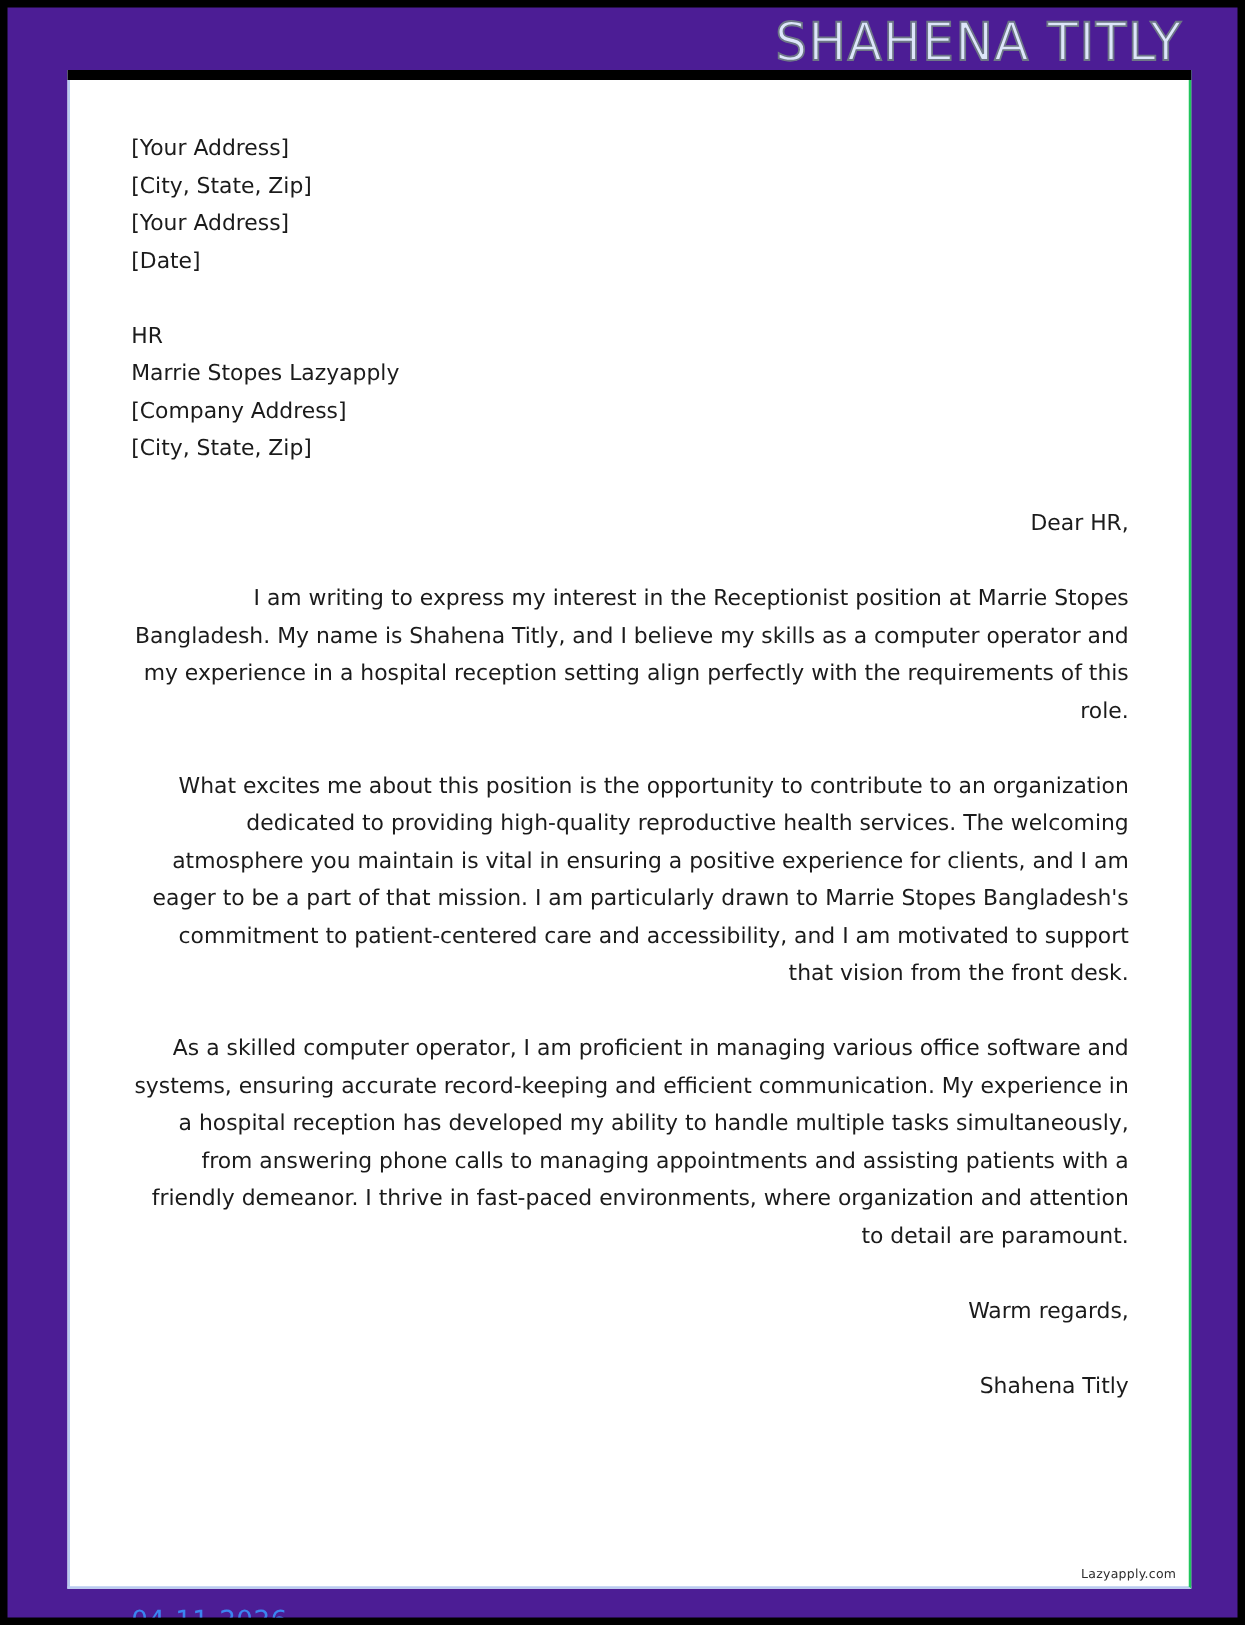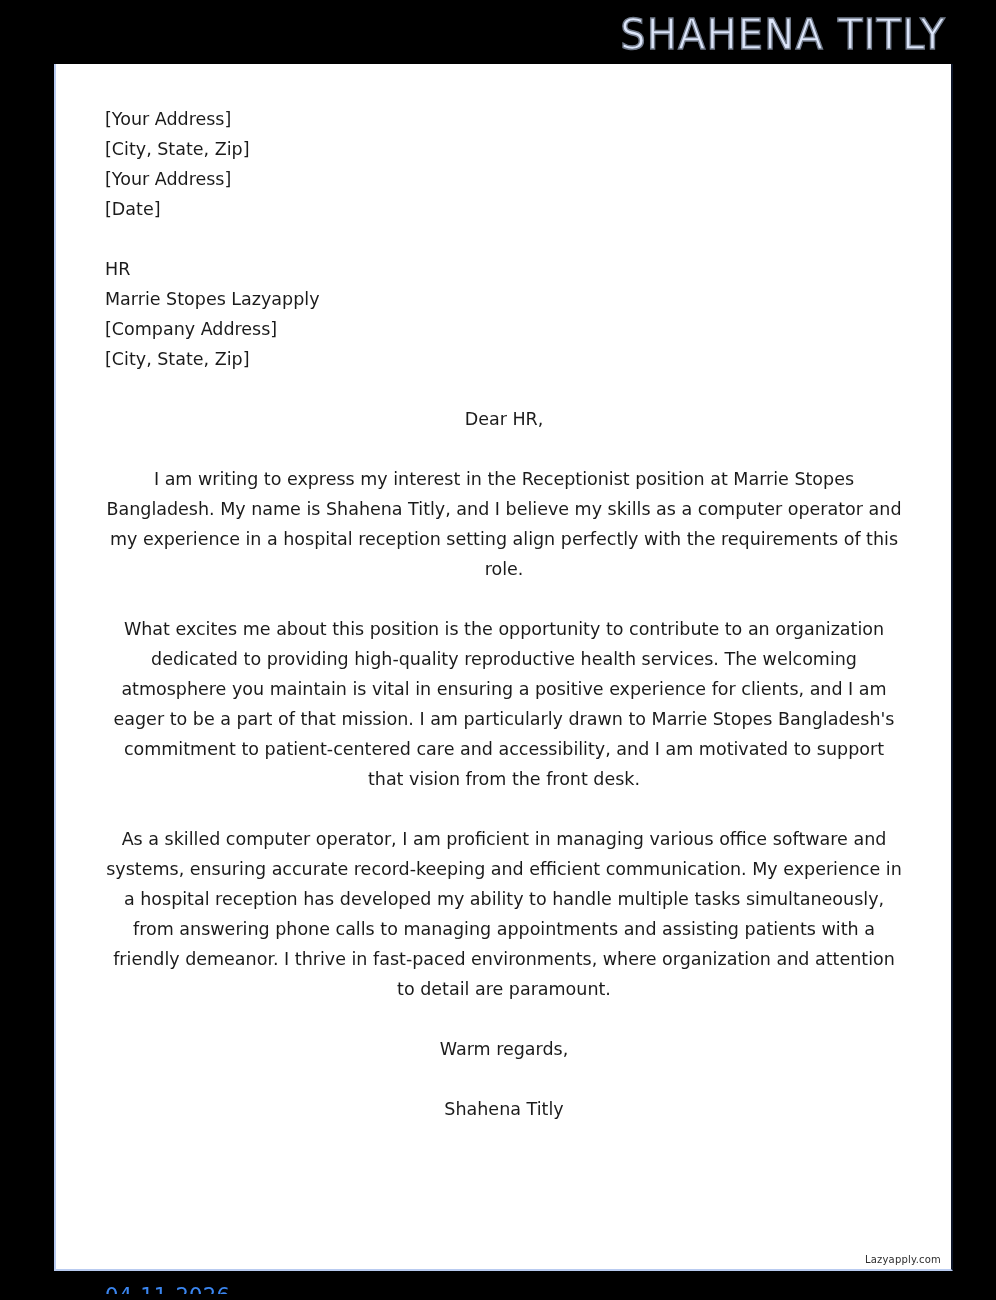--- a/index.html
+++ b/index.html
@@ -15,21 +15,21 @@
     position: relative;
   }
 
   
   #frame {
     position: absolute;
     left: 0; top: 0;
     width: 996px; height: 1300px;
     box-sizing: border-box;
     border: 6px solid #000000;
-    background: #000000;
+    background: #4c1d95;
     overflow: hidden;
   }
 
   
   #header-band {
     position: absolute;
     left: 6px; top: 6px;
     width: 984px; height: 44px;
     box-sizing: border-box;
     padding-right: 50px;
@@ -53,21 +53,21 @@
 
   
   #page {
     position: absolute;
     left: 48px;
     top: 50px;
     width: 899px;
     height: 1215px;
     background: #ffffff;
     border-left: 2px solid #b9cbf0;
-    border-right: 2px solid #0f172a;
+    border-right: 2px solid #22c55e;
     border-bottom: 2px solid #b9cbf0;
     box-sizing: border-box;
     overflow: hidden;
   }
   #page-topbar {
     position: absolute;
     left: 48px;
     top: 50px;
     width: 899px;
     height: 8px;
@@ -86,21 +86,21 @@
     color: #1b1b1b;
     font-family: "DejaVu Sans", sans-serif;
   }
   .addr-line {
     display: block;
     white-space: pre;
   }
   .blk { margin: 0 0 30px 0; }
   .para {
     margin: 0 0 30px 0;
-    text-align: center;
+    text-align: right;
   }
   .tight { margin-bottom: 0; }
 
   
   #watermark {
     position: absolute;
     right: 10px;
     bottom: 4px;
     font-size: 10px;
     color: #2e2e2e;

